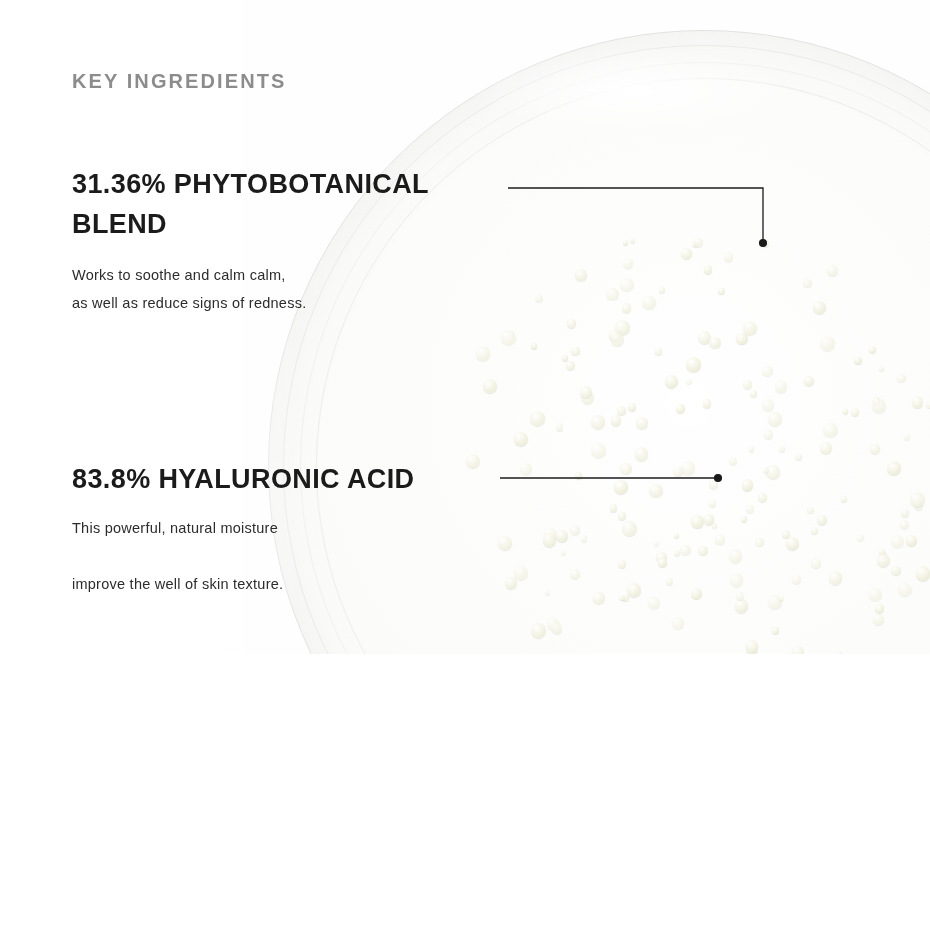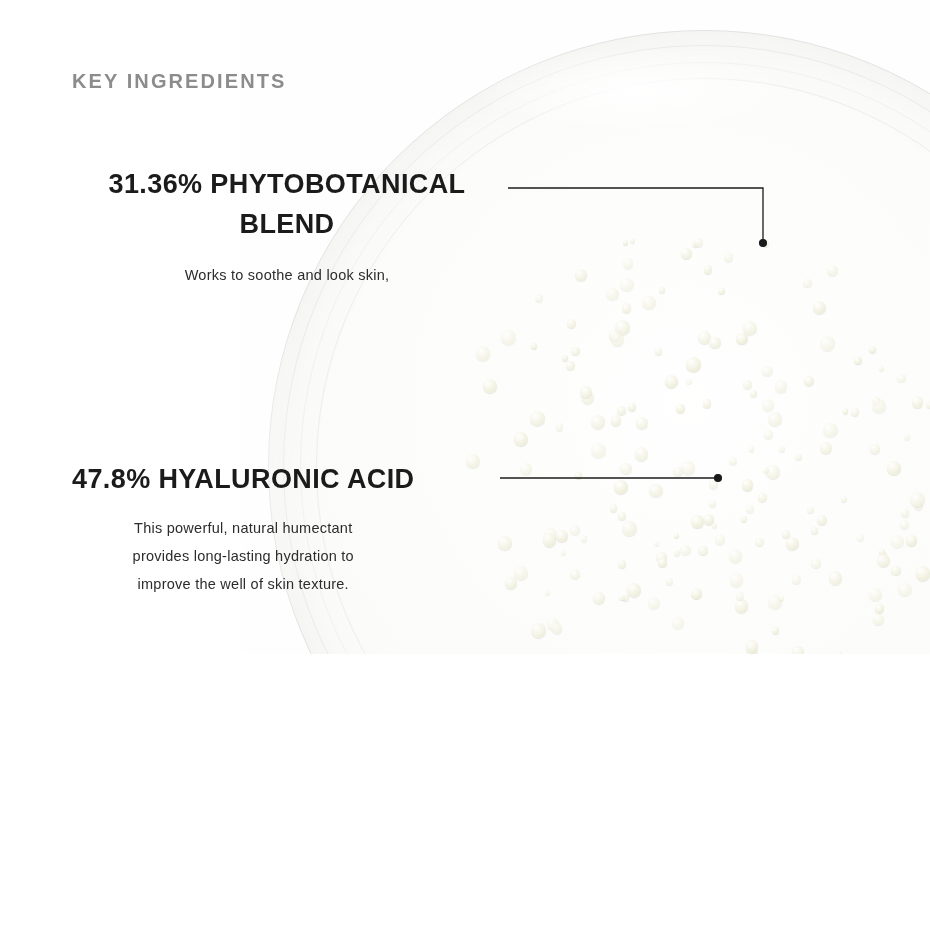--- a/index.html
+++ b/index.html
@@ -10,21 +10,20 @@
   body {
     font-family: "Liberation Sans", sans-serif;
     -webkit-font-smoothing: antialiased;
   }
   #canvas {
     position: relative;
     width: 930px;
     height: 654px;
     background: #fefefe;
     overflow: hidden;
-    text-align: center;
   }
 
   
   .dish-layer {
     position: absolute;
     inset: 0;
     pointer-events: none;
   }
   .dish-outer {
     position: absolute;
@@ -362,27 +361,28 @@
         <path d="M 270 675 L 612 675" fill="none" stroke="#1b1b1b" stroke-width="1.3"></path>
         <circle cx="612" cy="675" r="3.4" fill="#1b1b1b"></circle>
       </g>
   </svg>
 
   <div class="eyebrow">KEY INGREDIENTS</div>
 
   <div class="block block-1">
     <h2 class="head-bold" style="max-width:430px">31.36% PHYTOBOTANICAL BLEND</h2>
     <p class="body-copy">
-      <span>Works to soothe and look skin,</span><br>
+      <span>Works to soothe and calm calm,</span><br>
+      <span>as well as reduce signs of redness.</span>
     </p>
   </div>
 
   <div class="block block-2">
-    <h2 class="head-bold">47.8% HYALURONIC ACID</h2>
+    <h2 class="head-bold">83.8% HYALURONIC ACID</h2>
     <p class="body-copy tight">
-      <span>This powerful, natural humectant</span><br>
-      <span>provides long-lasting hydration to</span><br>
+      <span>This powerful, natural moisture</span><br>
+      <br>
       <span>improve the well of skin texture.</span>
     </p>
   </div>
 
 
 </div>
 
 </body></html>

